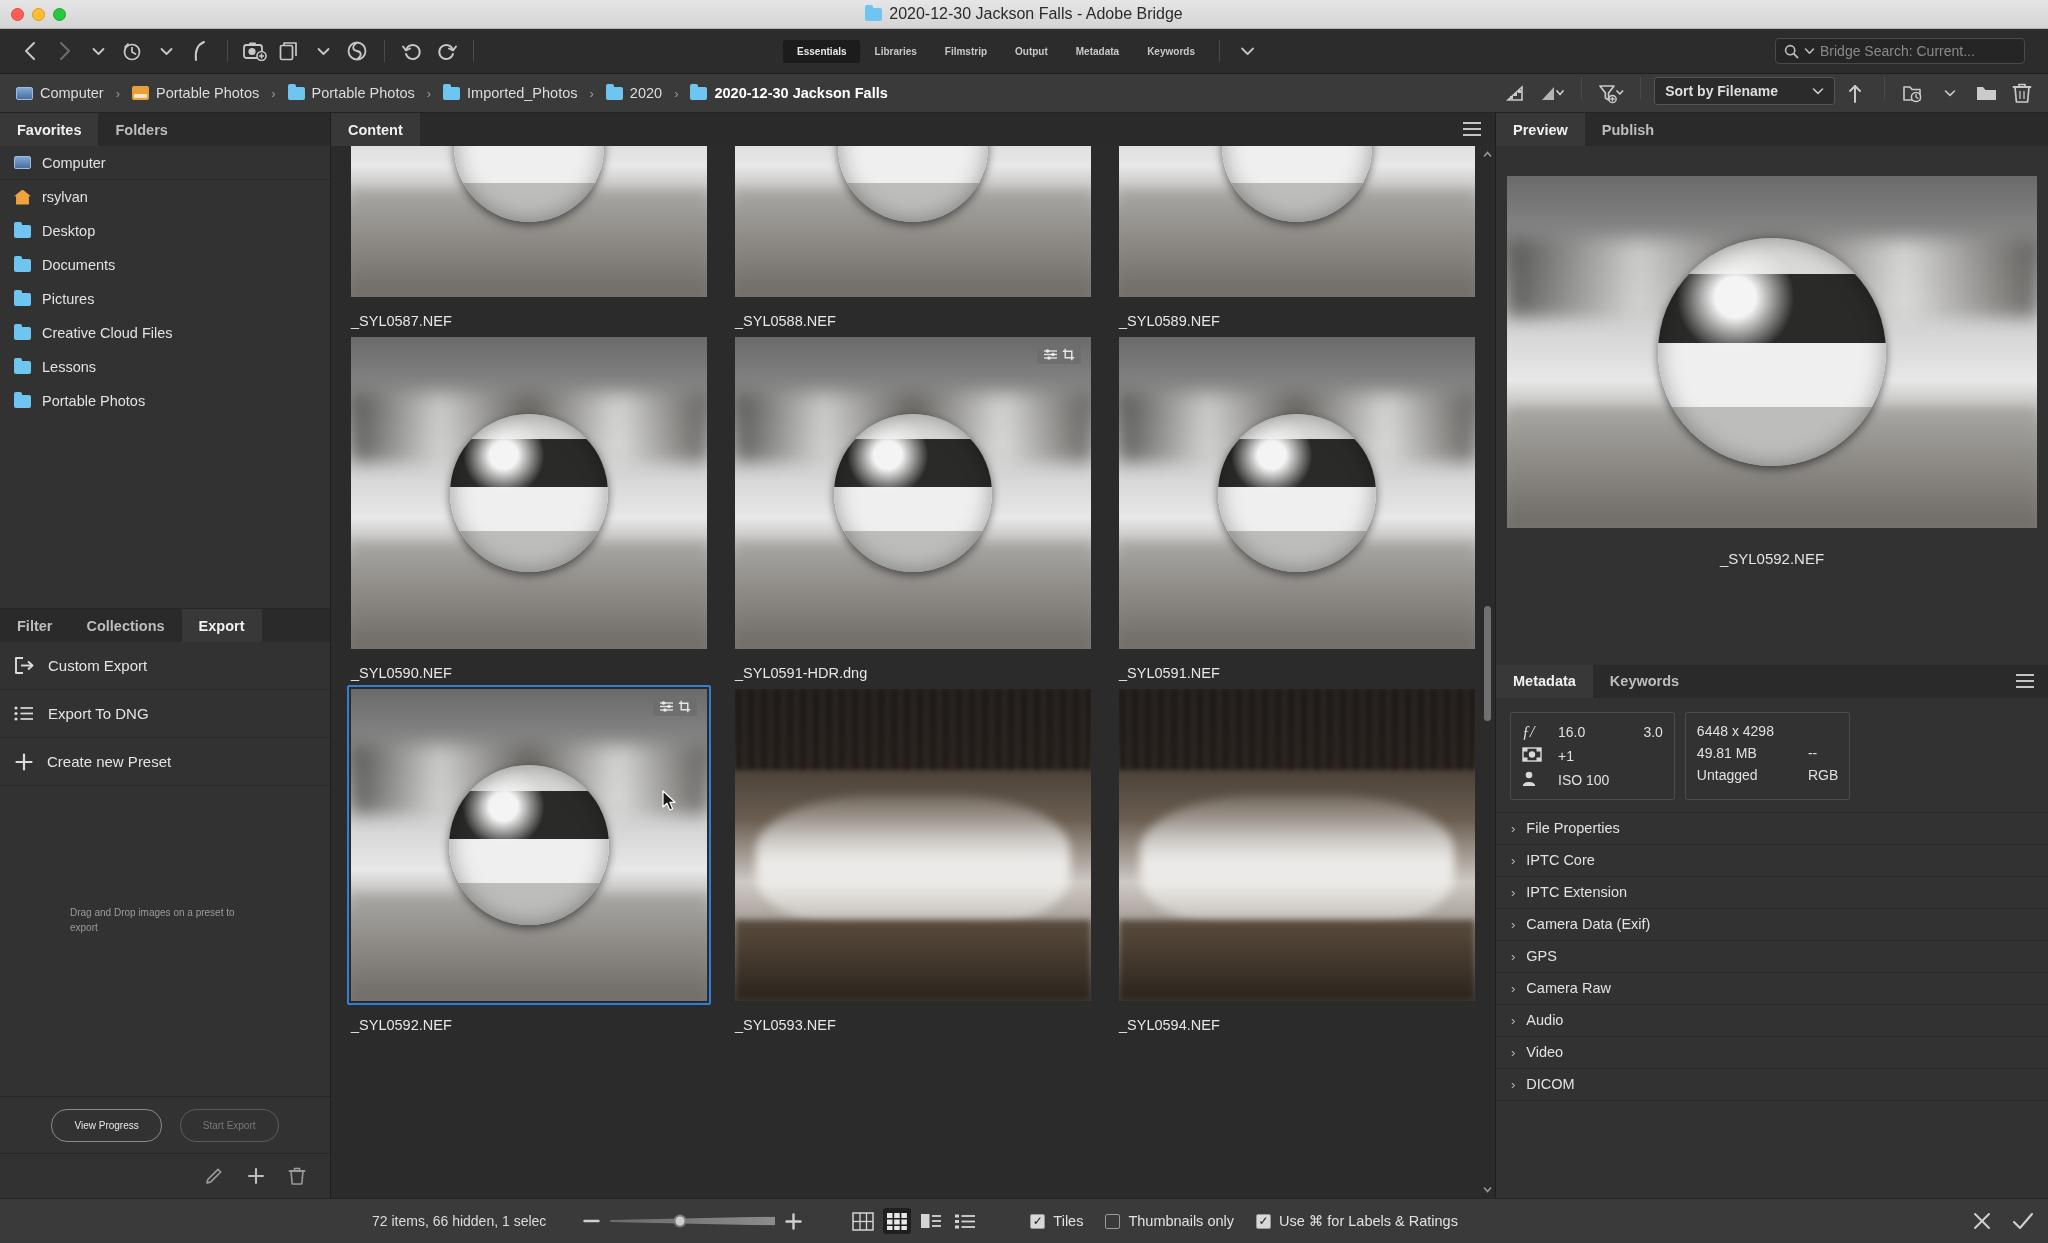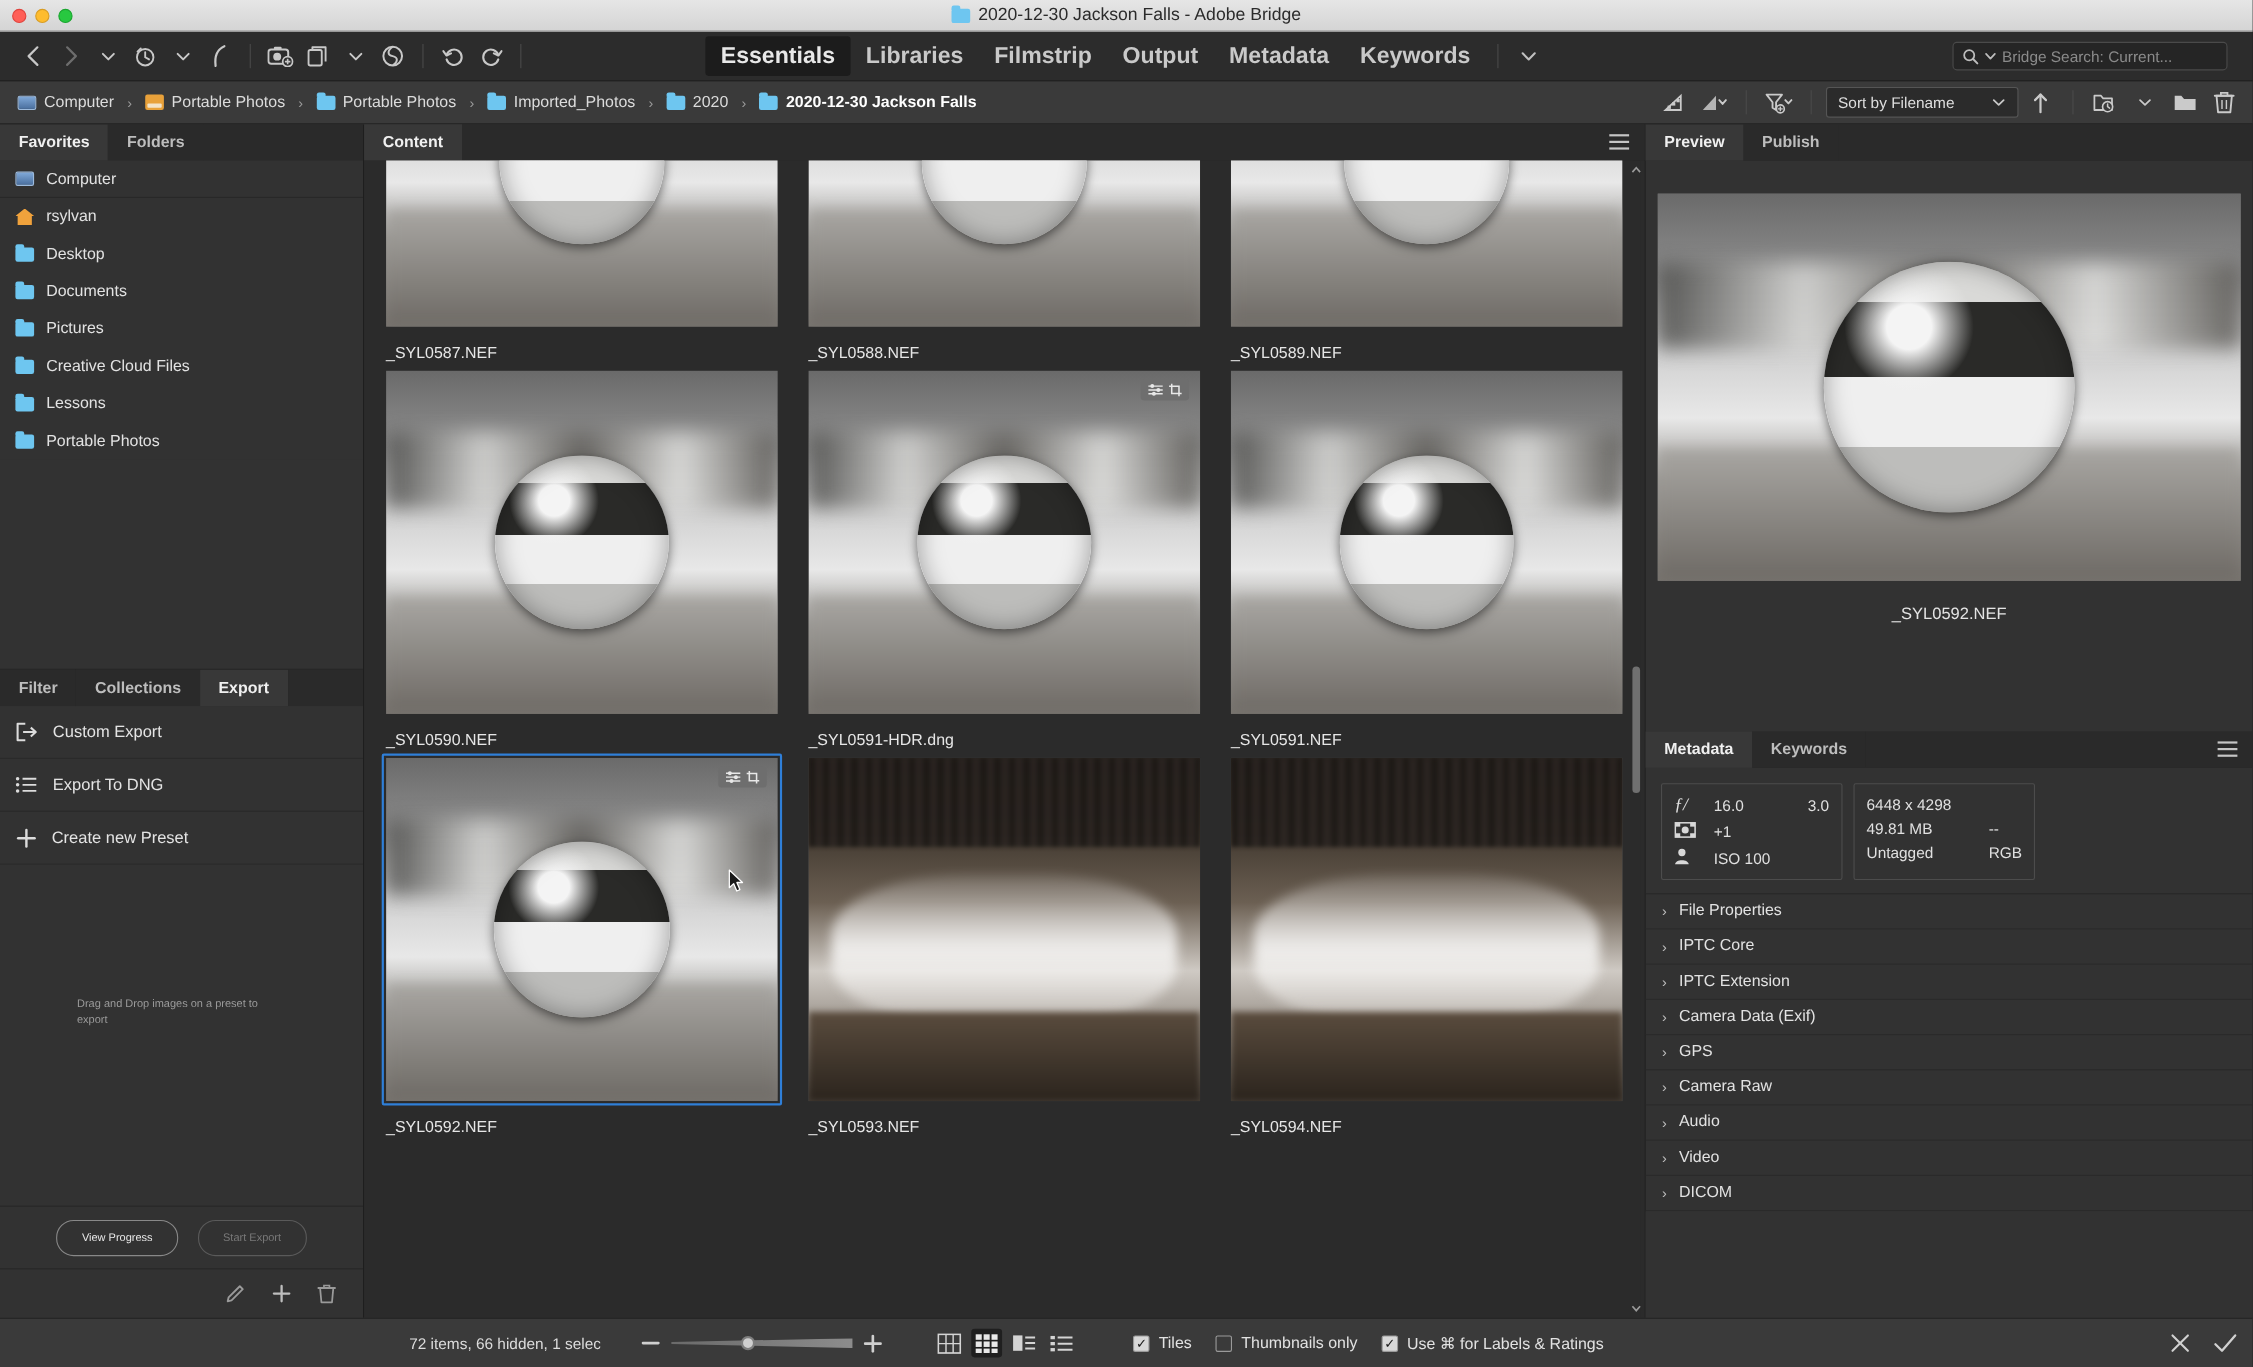--- a/index.html
+++ b/index.html
@@ -47,21 +47,21 @@
     color: #c8c8c8; border-radius: 3px; cursor: default;
   }
   .tbtn.dim { color: #6d6d6d; }
   .tbtn svg { display: block; }
   .tdiv { width: 1px; height: 22px; background: #4a4a4a; margin: 0 9px; }
   .workspaces {
     position: absolute; left: 50%; transform: translateX(-50%);
     display: flex; align-items: center; gap: 0px;
   }
   .ws {
-    font-size: 21px; font-weight: bold; color: #c9c9c9;
+    font-size: 10px; font-weight: bold; color: #c9c9c9;
     padding: 6px 14px; border-radius: 3px; white-space: nowrap;
   }
   .ws.active { background: #1c1c1c; color: #e8e8e8; }
   .ws-div { width: 1px; height: 22px; background: #4a4a4a; margin: 0 10px; }
   .ws-chev { color: #c0c0c0; padding: 0 10px; display:flex; align-items:center;}
   .searchbox {
     position: absolute; right: 23px; width: 250px; height: 26px;
     background: #252525; border: 1px solid #4a4a4a; border-radius: 4px;
     display: flex; align-items: center; padding: 0 8px; gap: 5px;
   }
@@ -75,21 +75,21 @@
   .crumbs { display: flex; align-items: center; padding-left: 12px; gap: 2px; }
   .crumb { display: flex; align-items: center; gap: 7px; padding: 2px 4px; }
   .crumb span.lbl { font-size: 14.5px; color: #dcdcdc; white-space: nowrap; }
   .crumb.last span.lbl { font-weight: bold; color: #ffffff; }
   .sep { color: #9a9a9a; font-size: 13px; padding: 0 6px; }
   .ic-computer { width:17px;height:13px;background:linear-gradient(#7fa8d8,#4a6f9e); border-radius:2px; border:1px solid #9dbbdd;}
   .ic-drive { width:17px;height:14px;background:#e8a13a; border-radius:2px; position:relative; }
   .ic-drive:after{content:"";position:absolute;left:2px;right:2px;bottom:2px;height:4px;background:#f3e3c8;border-radius:1px;}
   .ic-folder { width:17px;height:13px;background:#6ec6f0;border-radius:2px;position:relative; }
   .ic-folder:before{content:"";position:absolute;top:-3px;left:0;width:8px;height:4px;background:#6ec6f0;border-radius:2px 2px 0 0;}
-  .pathbar-right { position: absolute; right: 10px; display: flex; align-items: center; gap: 4px; }
+  .pathbar-right { position: absolute; right: 10px; display: flex; align-items: flex-start; gap: 4px; font-weight: bold; }
   .sortsel {
     background: #2b2b2b; border: 1px solid #555; border-radius: 3px; height: 28px;
     display: flex; align-items: center; padding: 0 10px; gap: 34px; min-width:175px;
   }
   .sortsel .t { font-size: 14px; color: #dedede; }
 
   
   .body { flex: 1; display: flex; min-height: 0; }
 
   

